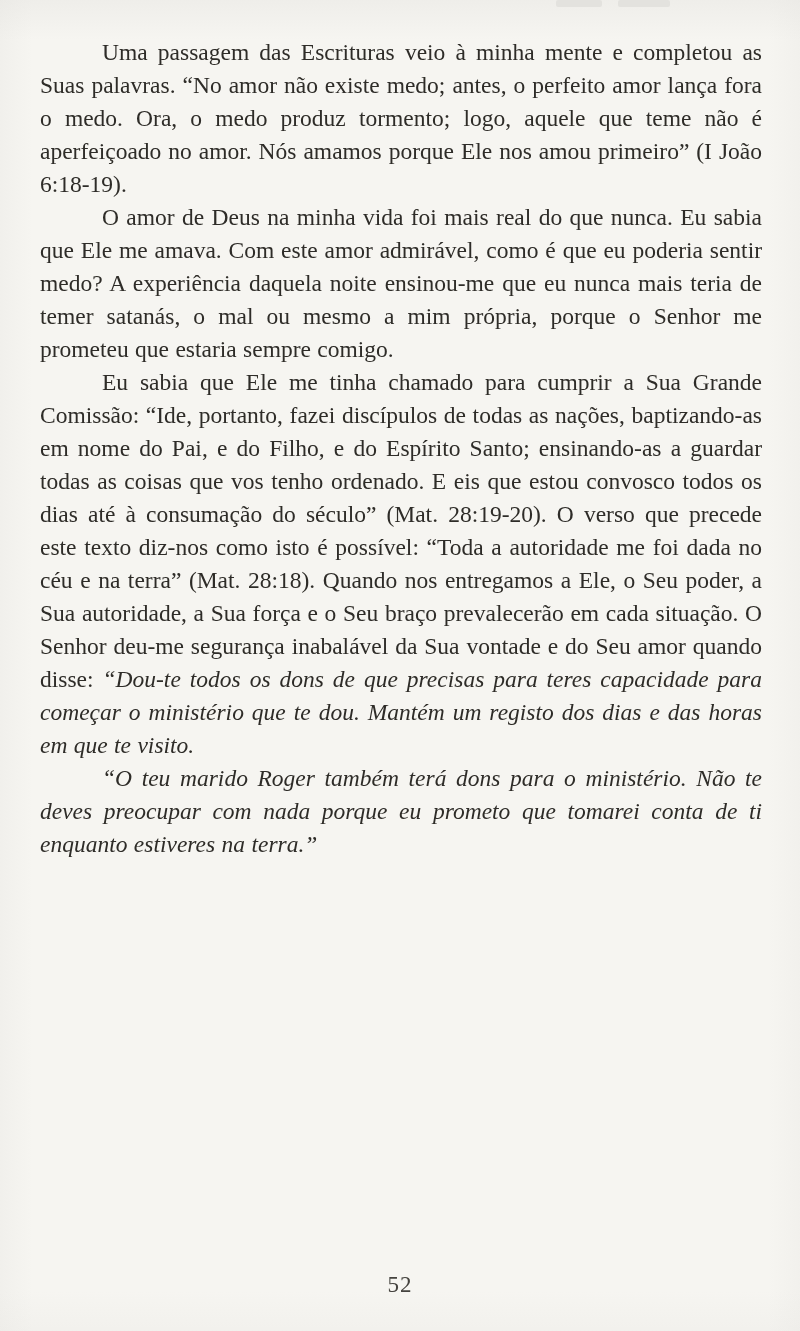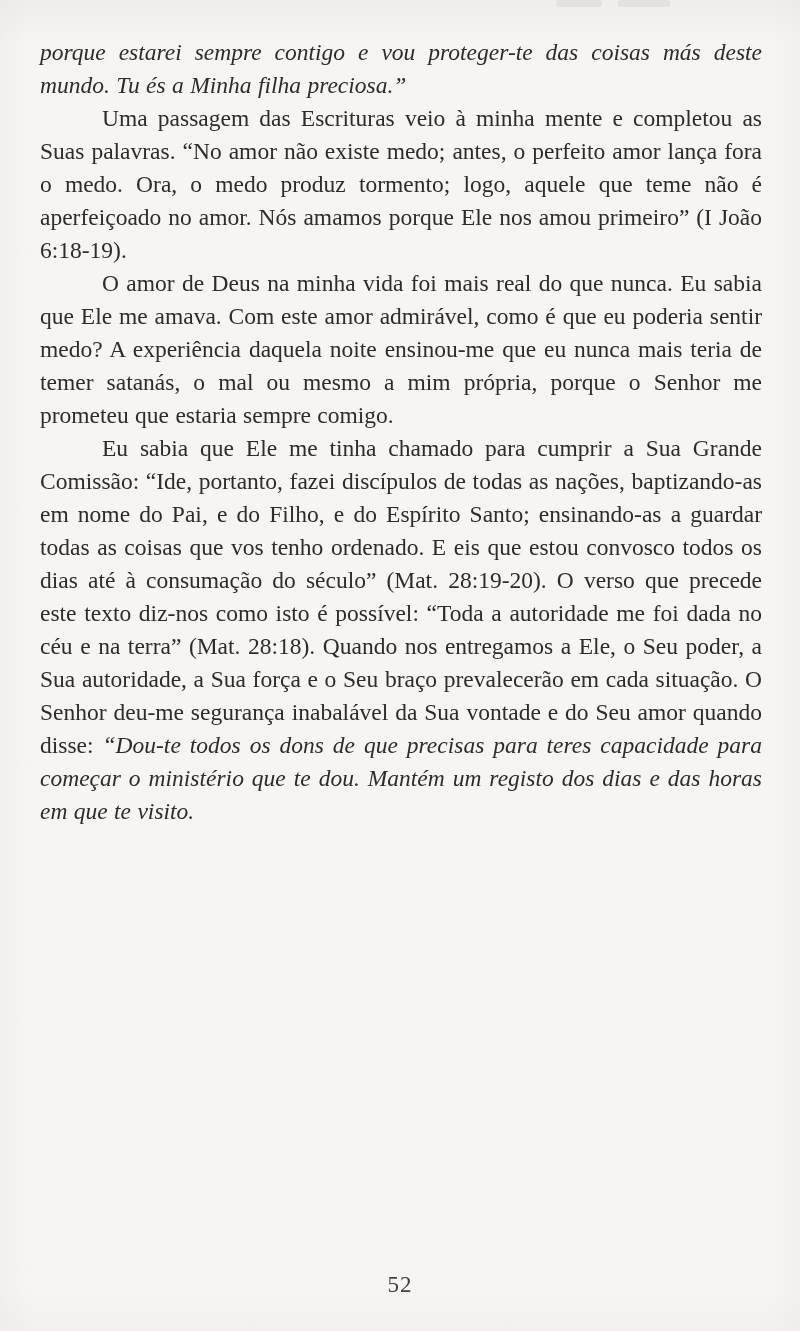--- a/index.html
+++ b/index.html
@@ -67,26 +67,26 @@
 </style>
 </head>
 <body>
 
 <div class="paper-texture"></div>
 <div class="scan-artifact artifact-1"></div>
 <div class="scan-artifact artifact-2"></div>
 
 <div class="text-block">
 
-  <p class="para no-indent italic"><span>porque estarei sempre contigo e vou proteger-te das coisas más deste mundo. Tu és a Minha filha preciosa.”</span></p>
 
   <p class="para"><span>Uma passagem das Escrituras veio à minha mente e completou as Suas palavras. “No amor não existe medo; antes, o perfeito amor lança fora o medo. Ora, o medo produz tormento; logo, aquele que teme não é aperfeiçoado no amor. Nós amamos porque Ele nos amou primeiro” (I João 6:18-19).</span></p>
 
   <p class="para"><span>O amor de Deus na minha vida foi mais real do que nunca. Eu sabia que Ele me amava. Com este amor admirável, como é que eu poderia sentir medo? A experiência daquela noite ensinou-me que eu nunca mais teria de temer satanás, o mal ou mesmo a mim própria, porque o Senhor me prometeu que estaria sempre comigo.</span></p>
 
 
   <p class="para"><span>Eu sabia que Ele me tinha chamado para cumprir a Sua Grande Comissão: “Ide, portanto, fazei discípulos de todas as nações, baptizando-as em nome do Pai, e do Filho, e do Espírito Santo; ensinando-as a guardar todas as coisas que vos tenho ordenado. E eis que estou convosco todos os dias até à consumação do século” (Mat. 28:19-20). O verso que precede este texto diz-nos como isto é possível: “Toda a autoridade me foi dada no céu e na terra” (Mat. 28:18). Quando nos entregamos a Ele, o Seu poder, a Sua autoridade, a Sua força e o Seu braço prevalecerão em cada situação. O Senhor deu-me segurança inabalável da Sua vontade e do Seu amor quando disse: </span><span class="italic">“Dou-te todos os dons de que precisas para teres capacidade para começar o ministério que te dou. Mantém um registo dos dias e das horas em que te visito.</span></p>
 
+  <p class="para italic"><span>“O teu marido Roger também terá dons para o ministério. Não te deves preocupar com nada porque eu prometo que tomarei conta de ti enquanto estiveres na terra.”</span></p>
 
 
 </div>
 
 <div class="page-number">52</div>
 
 </body></html>

